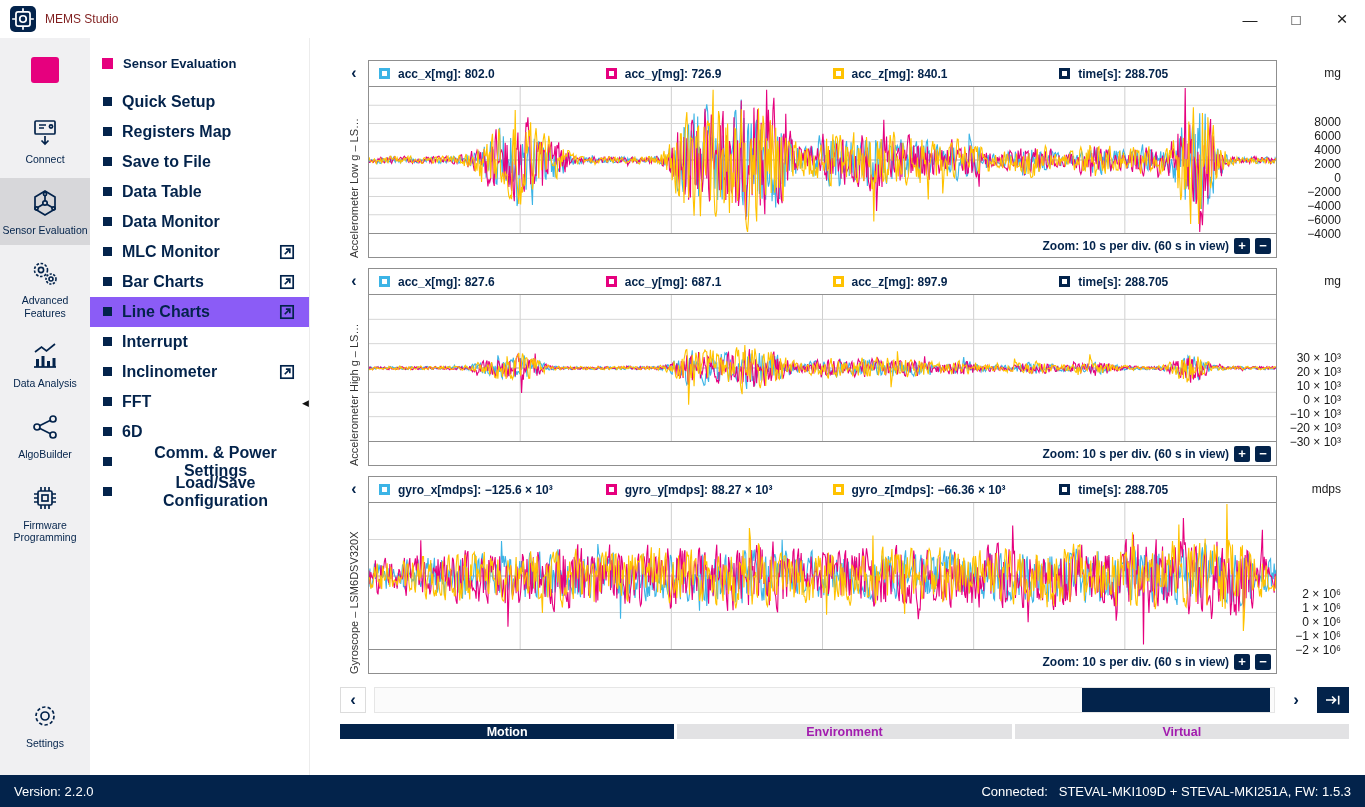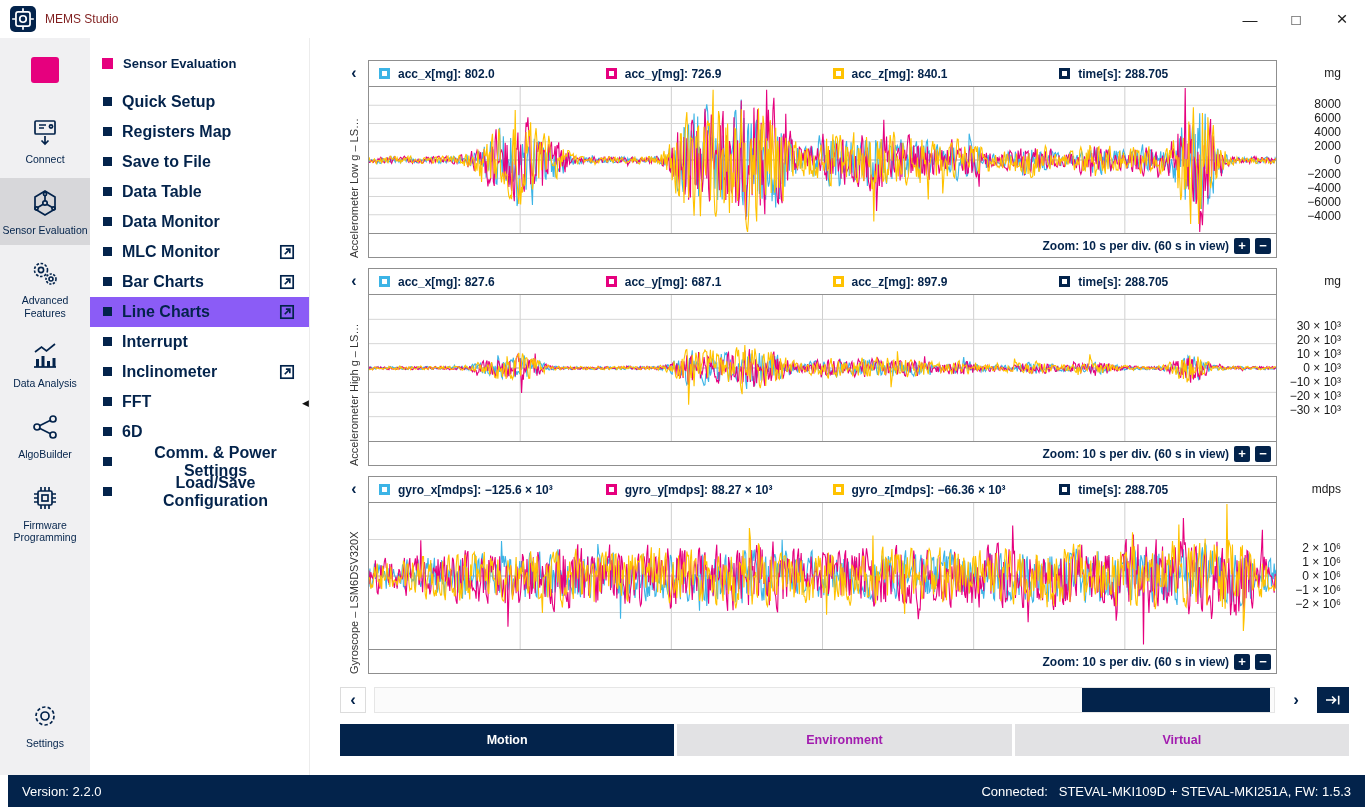--- a/index.html
+++ b/index.html
@@ -57,40 +57,40 @@
   .plotarea { flex:1; position:relative; min-height:0; }
   .plotsvg { position:absolute; inset:0; width:100%; height:100%; }
   .zoomrow { height:24px; display:flex; align-items:center; justify-content:flex-end; gap:5px;
              padding:0 5px; font-size:12px; font-weight:bold; color:#03234B; border-top:1px solid #8f8f8f; flex:none; }
   .zbtn { width:16px; height:16px; background:#03234B; color:#fff; display:flex; align-items:center;
           justify-content:center; font-size:13px; border-radius:2px; cursor:pointer; }
 
   .axis { width:72px; display:flex; flex-direction:column; flex:none; }
   .axis-unit { height:26px; display:flex; align-items:center; justify-content:flex-end;
                padding-right:8px; font-size:12px; color:#1a1a1a; flex:none; }
-  .ticks { flex:1; display:flex; flex-direction:column; justify-content:center; margin:-7px 0; min-height:0; }
+  .ticks { flex:1; display:flex; flex-direction:column; justify-content:flex-end; margin:-7px 0; min-height:0; }
   .tick { font-size:12px; color:#1a1a1a; text-align:right; padding-right:8px; height:14px; line-height:14px; }
   .axis-bottom { height:24px; flex:none; }
 
   
   .scrollrow { height:28px; display:flex; align-items:center; gap:8px; margin-top:2px; flex:none; }
   .sbtn { width:26px; height:26px; display:flex; align-items:center; justify-content:center;
           font-size:17px; font-weight:bold; color:#03234B; background:#fff; border:1px solid #dcdcdc; cursor:pointer; }
   .track { flex:1; height:26px; background:#fbfbfb; border:1px solid #e6e6e6; position:relative; }
   .thumb { position:absolute; top:0; bottom:0; background:#03234B; cursor:grab; }
   .endbtn { width:32px; height:26px; background:#03234B; display:flex; align-items:center; justify-content:center; cursor:pointer; }
 
   
-  .tabs { display:flex; gap:3px; margin-top:10px; height:32px; flex:none; }
+  .tabs { display:flex; gap:3px; margin-top:10px; height:15px; flex:none; }
   .tab { flex:1; display:flex; align-items:center; justify-content:center; font-size:12.5px;
          font-weight:600; color:#a21caf; background:#e2e2e4; cursor:pointer; }
   .tab.active { background:#03234B; color:#fff; }
 
   
-  .statusbar { position:absolute; left:8px; right:0; bottom:0; height:32px; background:#03234B; color:#fff;
+  .statusbar { position:absolute; left:0; right:0; bottom:0; height:32px; background:#03234B; color:#fff;
                display:flex; align-items:center; justify-content:space-between; padding:0 14px; font-size:13px; }
   .statusbar span { white-space:pre; }
 </style>
 </head>
 <body>
 
 <div class="titlebar">
   <div class="logo">
     <svg viewBox="0 0 24 24" fill="none" stroke="#fff" stroke-width="1.6">
       <rect x="5.5" y="5.5" width="13" height="13" rx="2"></rect>

